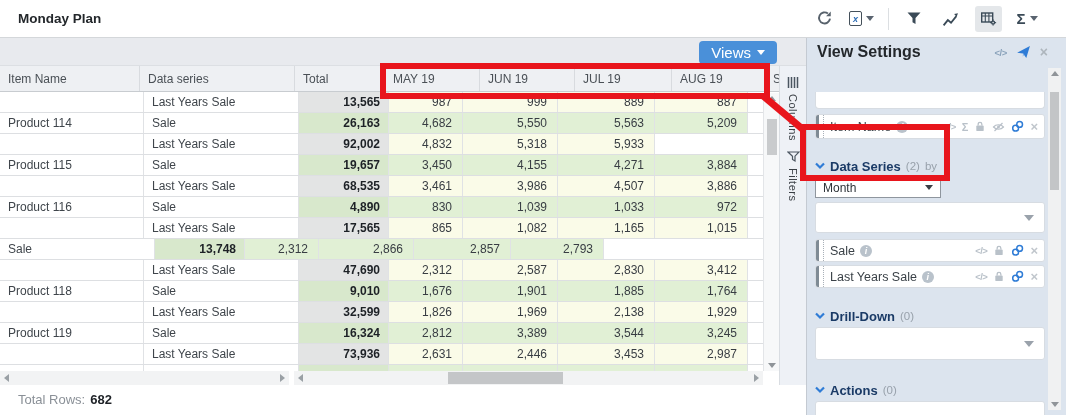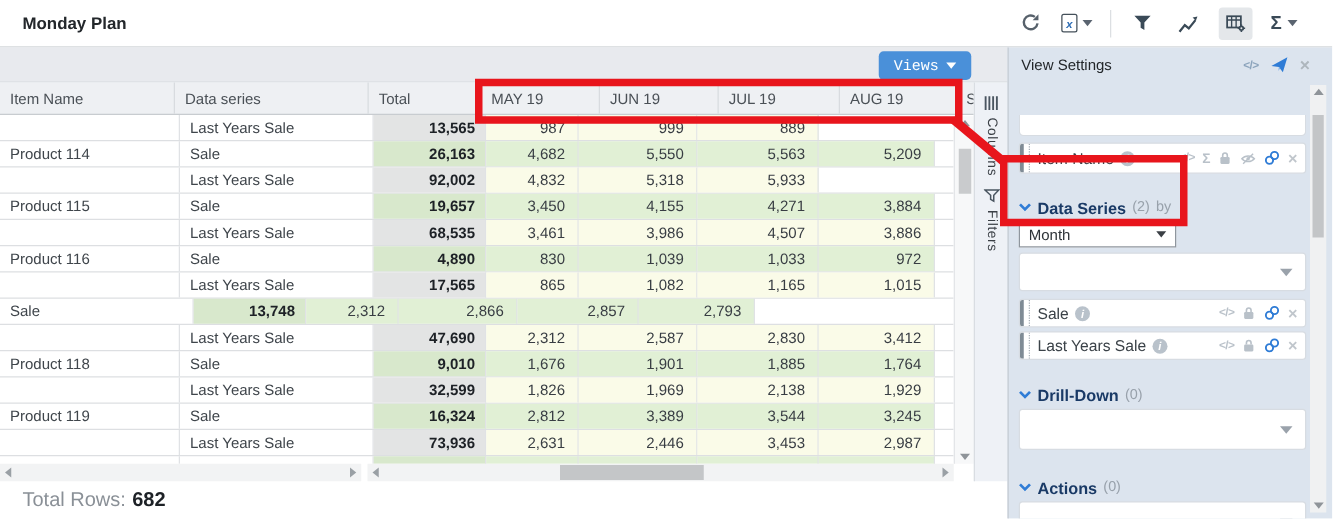--- a/index.html
+++ b/index.html
@@ -25,22 +25,22 @@
         align-items:center;justify-content:center;font-size:9px;font-weight:bold;color:#2d6db5;font-style:normal}
   .sigma-t{font-size:15px;font-weight:600;color:#3a4a57}
   .caret{display:inline-block;width:0;height:0;border-left:4px solid transparent;
          border-right:4px solid transparent;border-top:5px solid #fff;margin-left:6px}
   .caret.dark{border-top-color:#5a6470;margin-left:4px}
 
   
   .views-band{position:absolute;left:0;top:38px;width:806px;height:28px;background:#e8eaee;
               border-bottom:1px solid #dcdfe3}
   .views-btn{position:absolute;right:29px;top:3px;height:23px;padding:0 12px;background:var(--accent_blue);
-             border:none;border-radius:4px;color:#fff;font-size:12px;display:inline-flex;
-             align-items:center;cursor:pointer;font-family:Liberation Mono, monospace}
+             border:none;border-radius:4px;color:#fff;font-size:15px;display:inline-flex;
+             align-items:center;cursor:pointer;font-family:Liberation Sans, sans-serif}
 
   
   .grid-header{position:absolute;left:0;top:66px;width:779px;height:26px;background:#eef0f3;
                border-bottom:1px solid #c8ccd0;display:flex}
   .gh{border-right:1px solid #d8dbdf;display:flex;align-items:center;padding-left:8px;color:#4a5056;overflow:hidden}
   .w-item{width:140px}.w-series{width:155px}.w-total{width:90px}
   .w-m1{width:95px}.w-m2{width:95px}.w-m3{width:97px}.w-m4{width:93px}.w-s{width:14px;border-right:none}
 
   
   .grid-body{position:absolute;left:0;top:92px;width:763px;height:279px;overflow:hidden;background:#fff}
@@ -65,34 +65,34 @@
   .t-up{border-bottom:5px solid #8f9499;border-top:none}
   .t-down{border-top:5px solid #8f9499;border-bottom:none}
   .t-left{border-right:5px solid #9aa0a5;border-left:none}
   .t-right{border-left:5px solid #9aa0a5;border-right:none}
   .hscroll{position:absolute;top:371px;height:14px;background:#f2f3f4;display:flex;
            align-items:center;justify-content:space-between;padding:0 4px}
   .hs-left{left:0;width:289px}
   .hs-right{left:294px;width:469px}
   .hthumb{position:absolute;left:154px;top:1px;width:115px;height:12px;background:#c4c6c8}
 
-  .status{position:absolute;left:18px;top:392px;font-size:16px;color:#8a9097;display:flex;gap:5px}
+  .status{position:absolute;left:18px;top:392px;font-size:13px;color:#8a9097;display:flex;gap:5px}
   .status b{color:#1d2126}
 
   
   .side-strip{position:absolute;left:779px;top:66px;width:27px;height:319px;background:#eef1f6;
               border-left:1px solid #d9dde2}
   .vtab{display:flex;flex-direction:column;align-items:center;padding-top:10px;cursor:pointer}
   .vtext{writing-mode:vertical-rl;font-size:11px;color:#3a3f45;margin-top:5px;letter-spacing:.5px}
 
   
   .panel{position:absolute;left:806px;top:38px;width:260px;height:377px;background:var(--panel_bg);
          border-left:1px solid #c4cad2}
   .panel-header{height:28px;display:flex;align-items:center;padding:0 10px}
-  .panel-title{font-weight:normal;font-size:12px;color:#23272b}
+  .panel-title{font-weight:bold;font-size:16px;color:#23272b}
   .ph-icons{margin-left:auto;display:flex;align-items:center;gap:9px;padding-right:8px}
   .code-gray{font-size:9.5px;letter-spacing:-.5px;color:#8ba3bb;font-weight:bold;cursor:pointer}
   .x-icon{font-size:14px;font-weight:bold;color:#aeb6bd;line-height:1;cursor:pointer}
   .panel-body{position:absolute;left:0;top:28px;width:260px;height:349px;overflow:hidden;
               padding:26px 22px 0 8px}
   .halfbox{height:17px;background:#fff;border:1px solid #d7dce2;border-top:none;border-radius:0 0 4px 4px}
   .field{display:flex;align-items:center;background:#fff;border:1px solid #d7dce2;border-radius:3px;
          padding-right:6px;overflow:hidden}
   .f-item{height:25px;margin-top:5px}
   .f-sm{height:23px}
@@ -199,20 +199,21 @@
   </div>
 
   <div class="grid-body" id="grid-body">
     <div class="tr last">
       <div class="td c-item"></div>
       <div class="td c-series">Last Years Sale</div>
       <div class="td c-total">13,565</div>
       <div class="td c-m m1">987</div>
       <div class="td c-m m2">999</div>
       <div class="td c-m m3">889</div>
+      <div class="td c-m m4">887</div>
     </div>
 
     <div class="tr sale">
       <div class="td c-item">Product 114</div>
       <div class="td c-series">Sale</div>
       <div class="td c-total">26,163</div>
       <div class="td c-m m1">4,682</div>
       <div class="td c-m m2">5,550</div>
       <div class="td c-m m3">5,563</div>
       <div class="td c-m m4">5,209</div>

